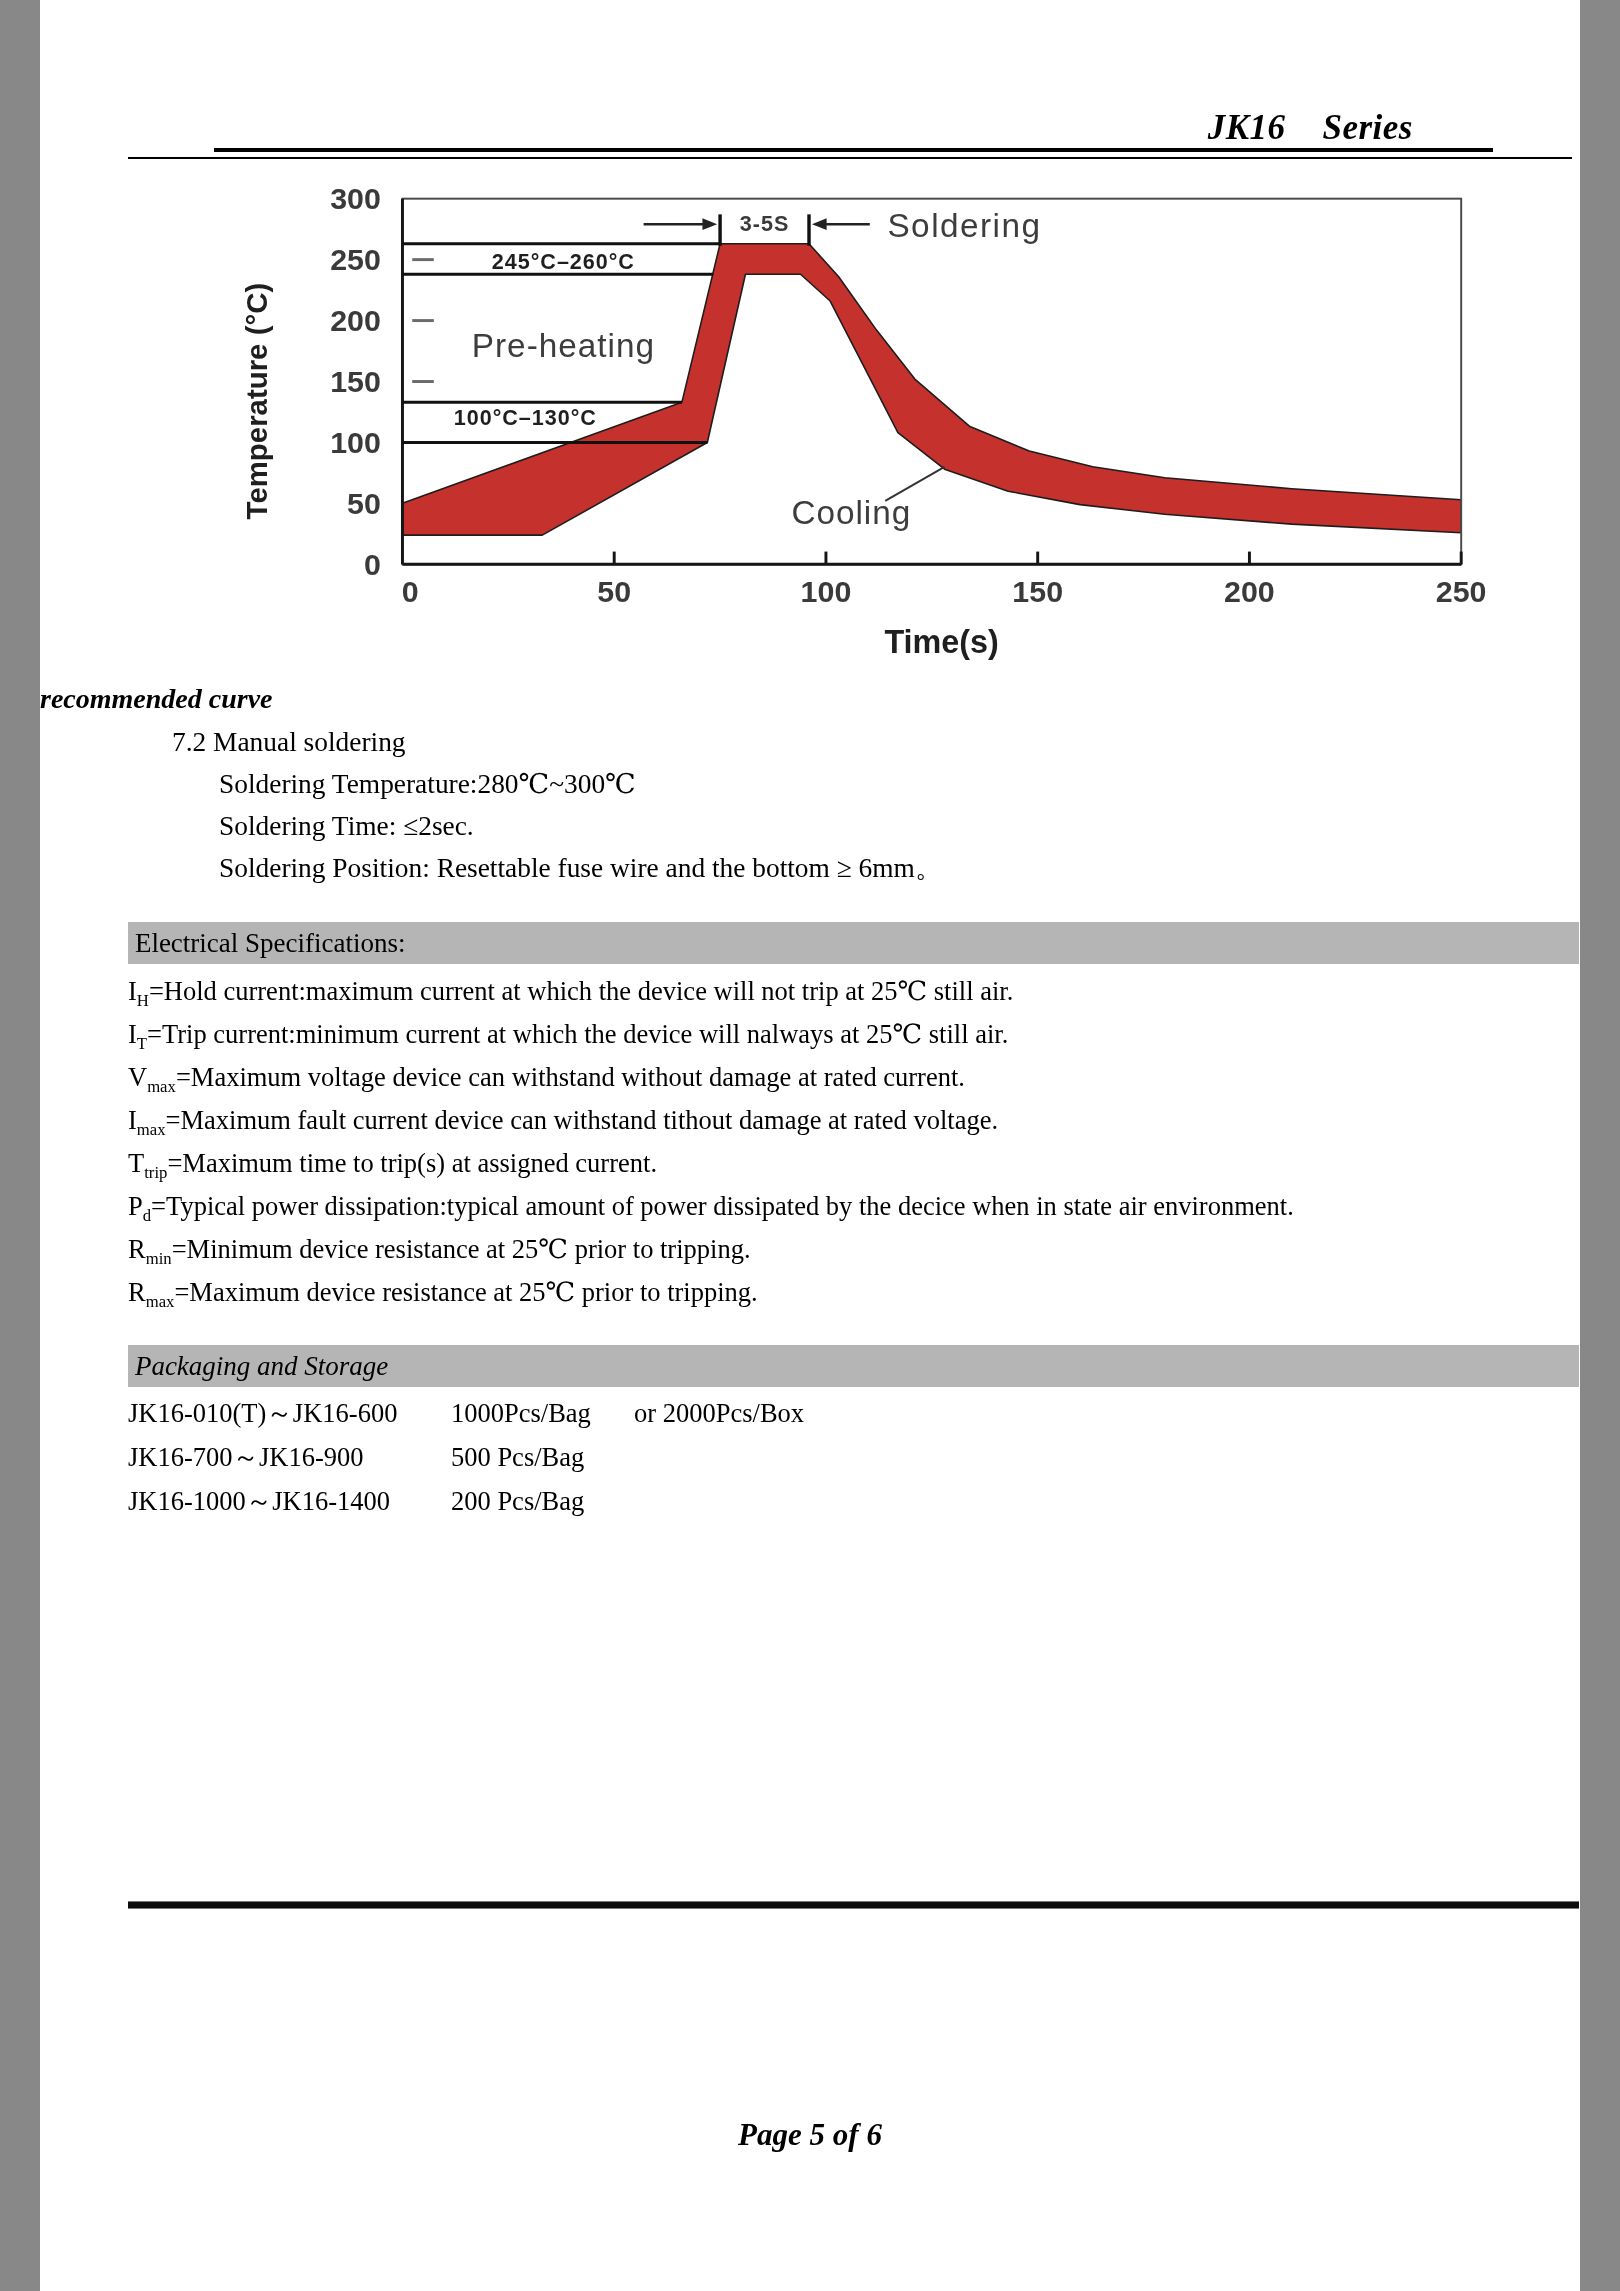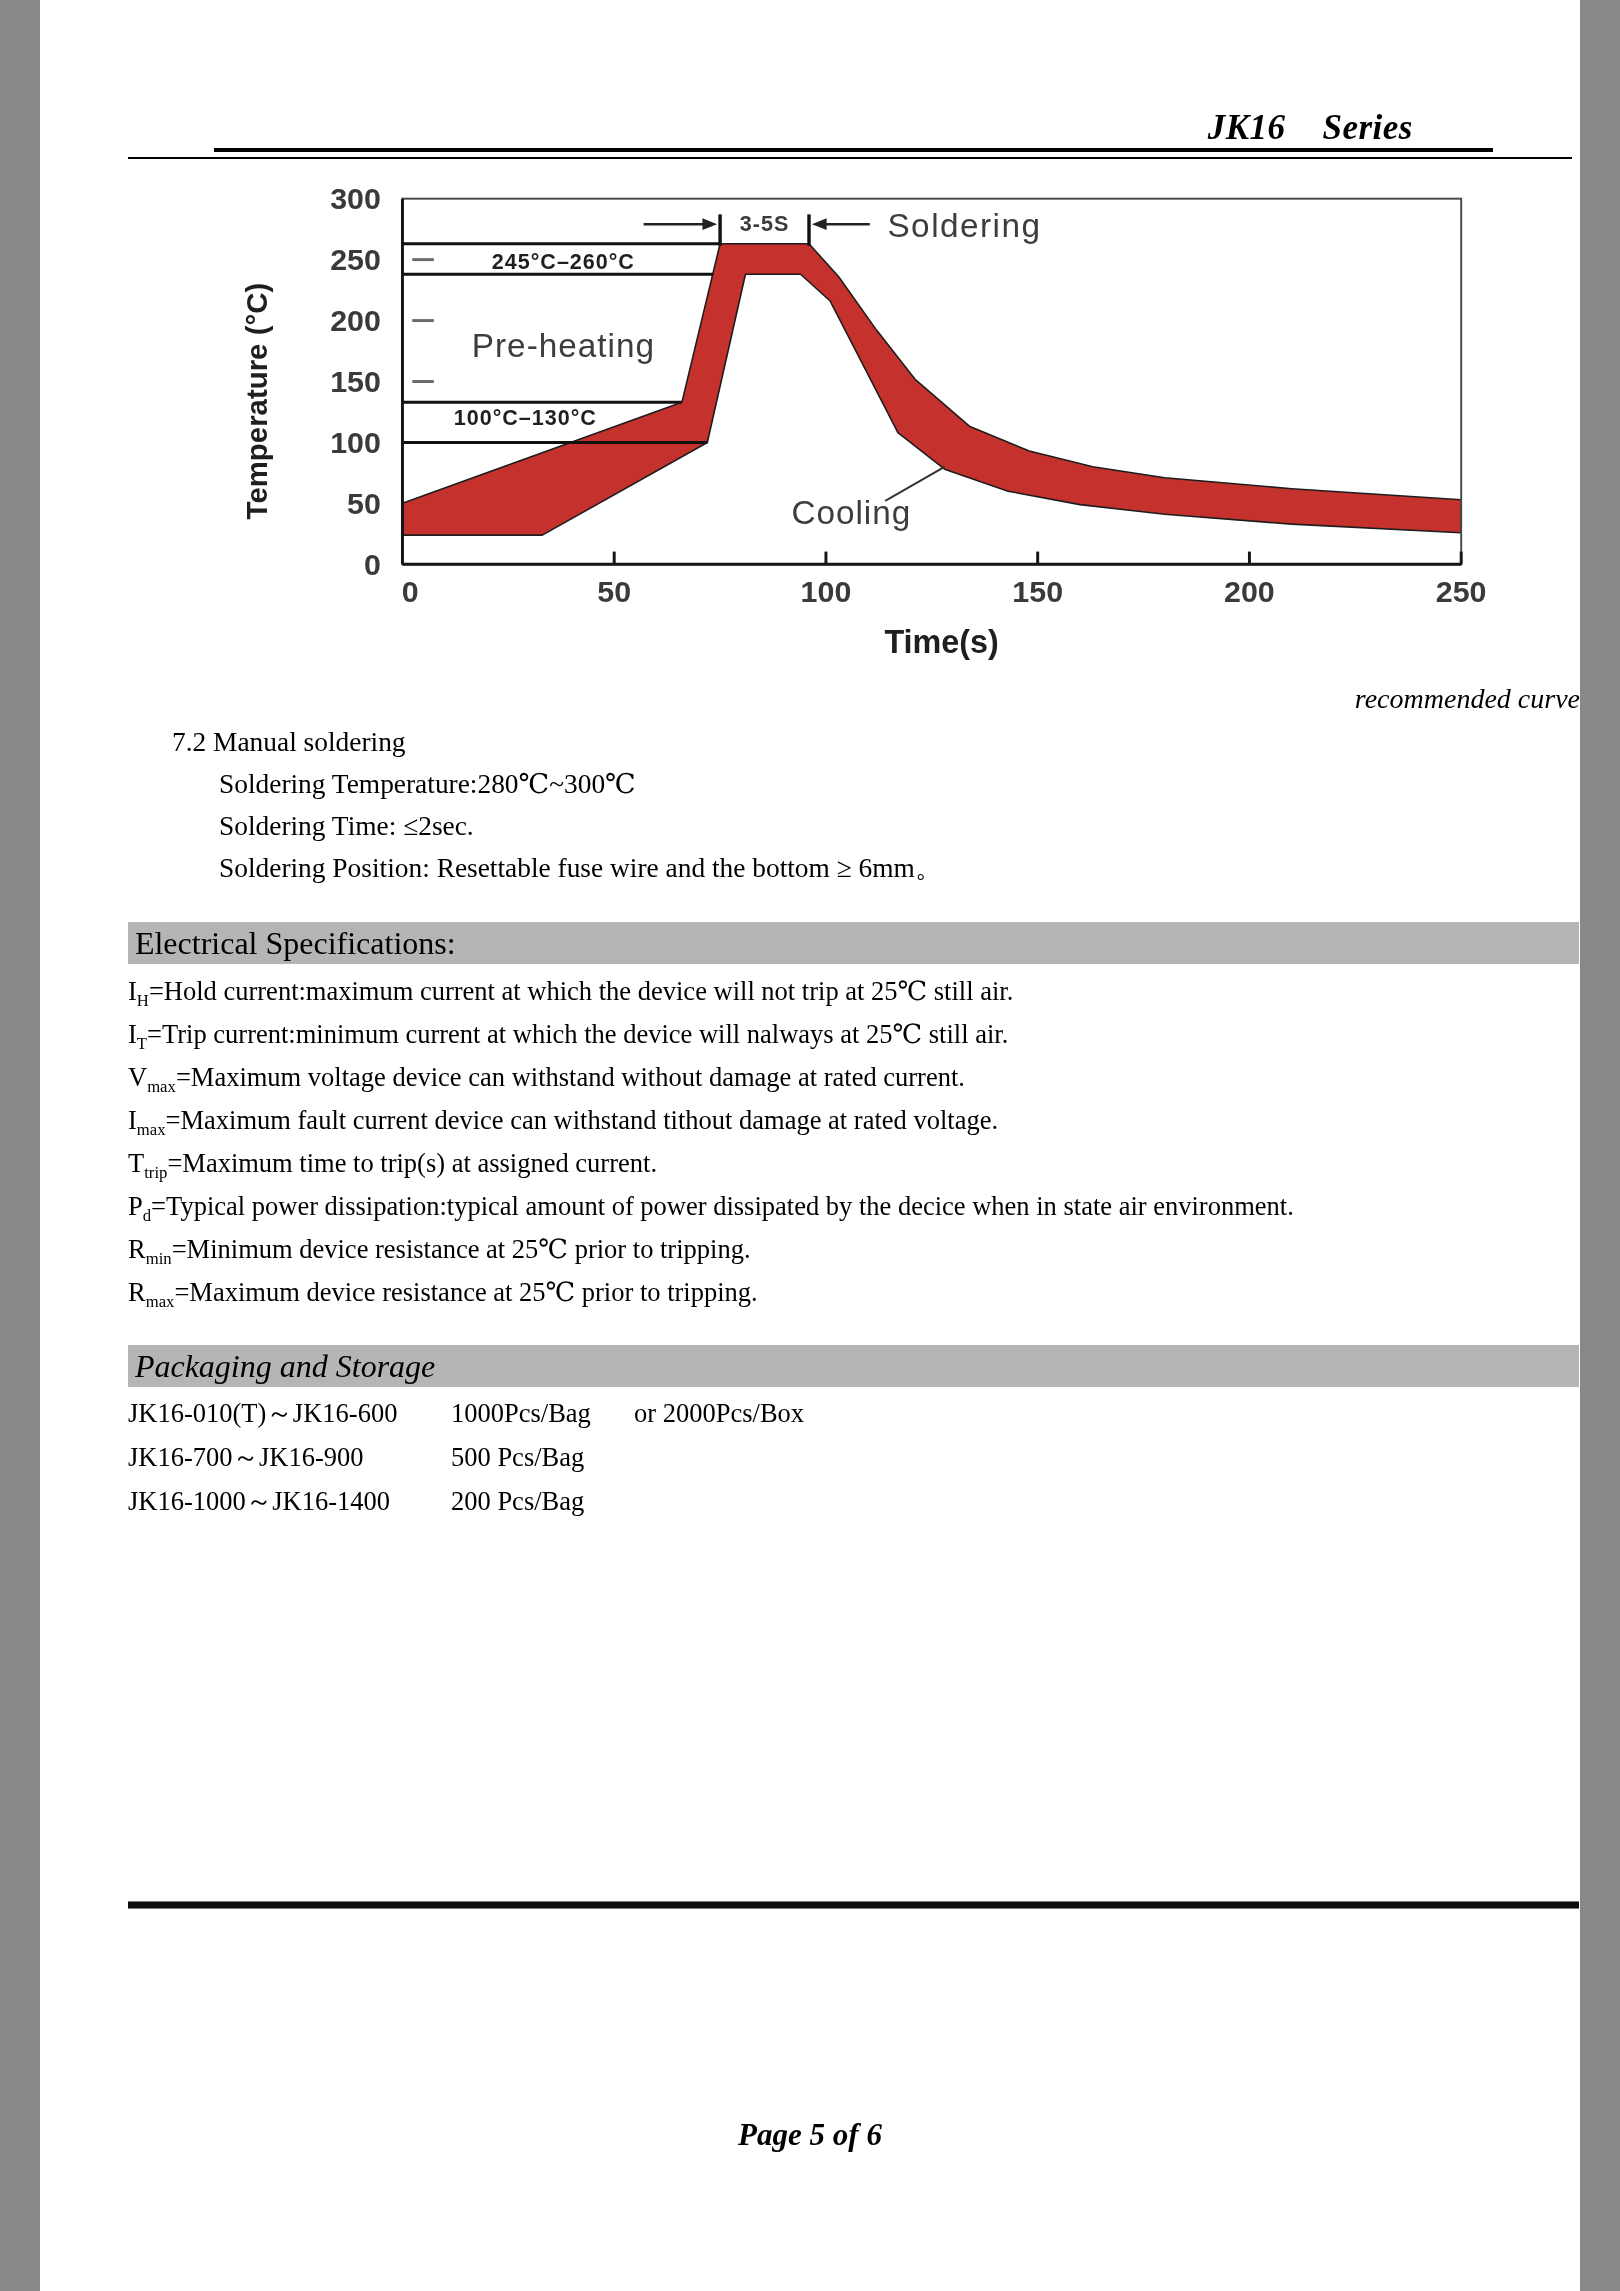--- a/index.html
+++ b/index.html
@@ -17,29 +17,29 @@
     position:absolute;top:108px;right:167px;
     font-size:35px;font-weight:bold;font-style:italic;
     white-space:pre;letter-spacing:0.5px;
   }
   .rule-thick{position:absolute;left:174px;top:148px;width:1279px;height:3.9px;background:#000;}
   .rule-thin{position:absolute;left:88px;top:157px;width:1444px;height:2px;background:#000;}
   
   .chart-wrap{position:absolute;left:186px;top:179px;width:1294px;height:505px;}
   .chart-caption{
     position:absolute;top:683px;left:0;width:100%;
-    text-align:right;font-size:28px;font-weight:normal;font-style:italic;
+    text-align:left;font-size:28px;font-weight:bold;font-style:italic;
   }
   
   .manual{position:absolute;left:132px;top:721px;font-size:27.4px;line-height:42px;}
   .manual .sub-line{margin-left:47px;}
   
   .section-bar{
     position:absolute;left:88px;width:1451px;height:42px;
-    background:#b5b5b5;font-size:32px;line-height:42px;
+    background:#b5b5b5;font-size:27px;line-height:42px;
     padding-left:6.9px;box-sizing:border-box;
   }
   .es-bar{top:922px;}
   .pkg-bar{top:1345px;font-style:italic;}
   
   .spec-list{position:absolute;left:88px;top:970px;font-size:26.5px;}
   .spec-line{height:43px;line-height:43px;white-space:nowrap;}
   .spec-line sub{font-size:16.7px;line-height:0;}
   
   .pkg-rows{position:absolute;left:88px;top:1391px;font-size:26.5px;}

